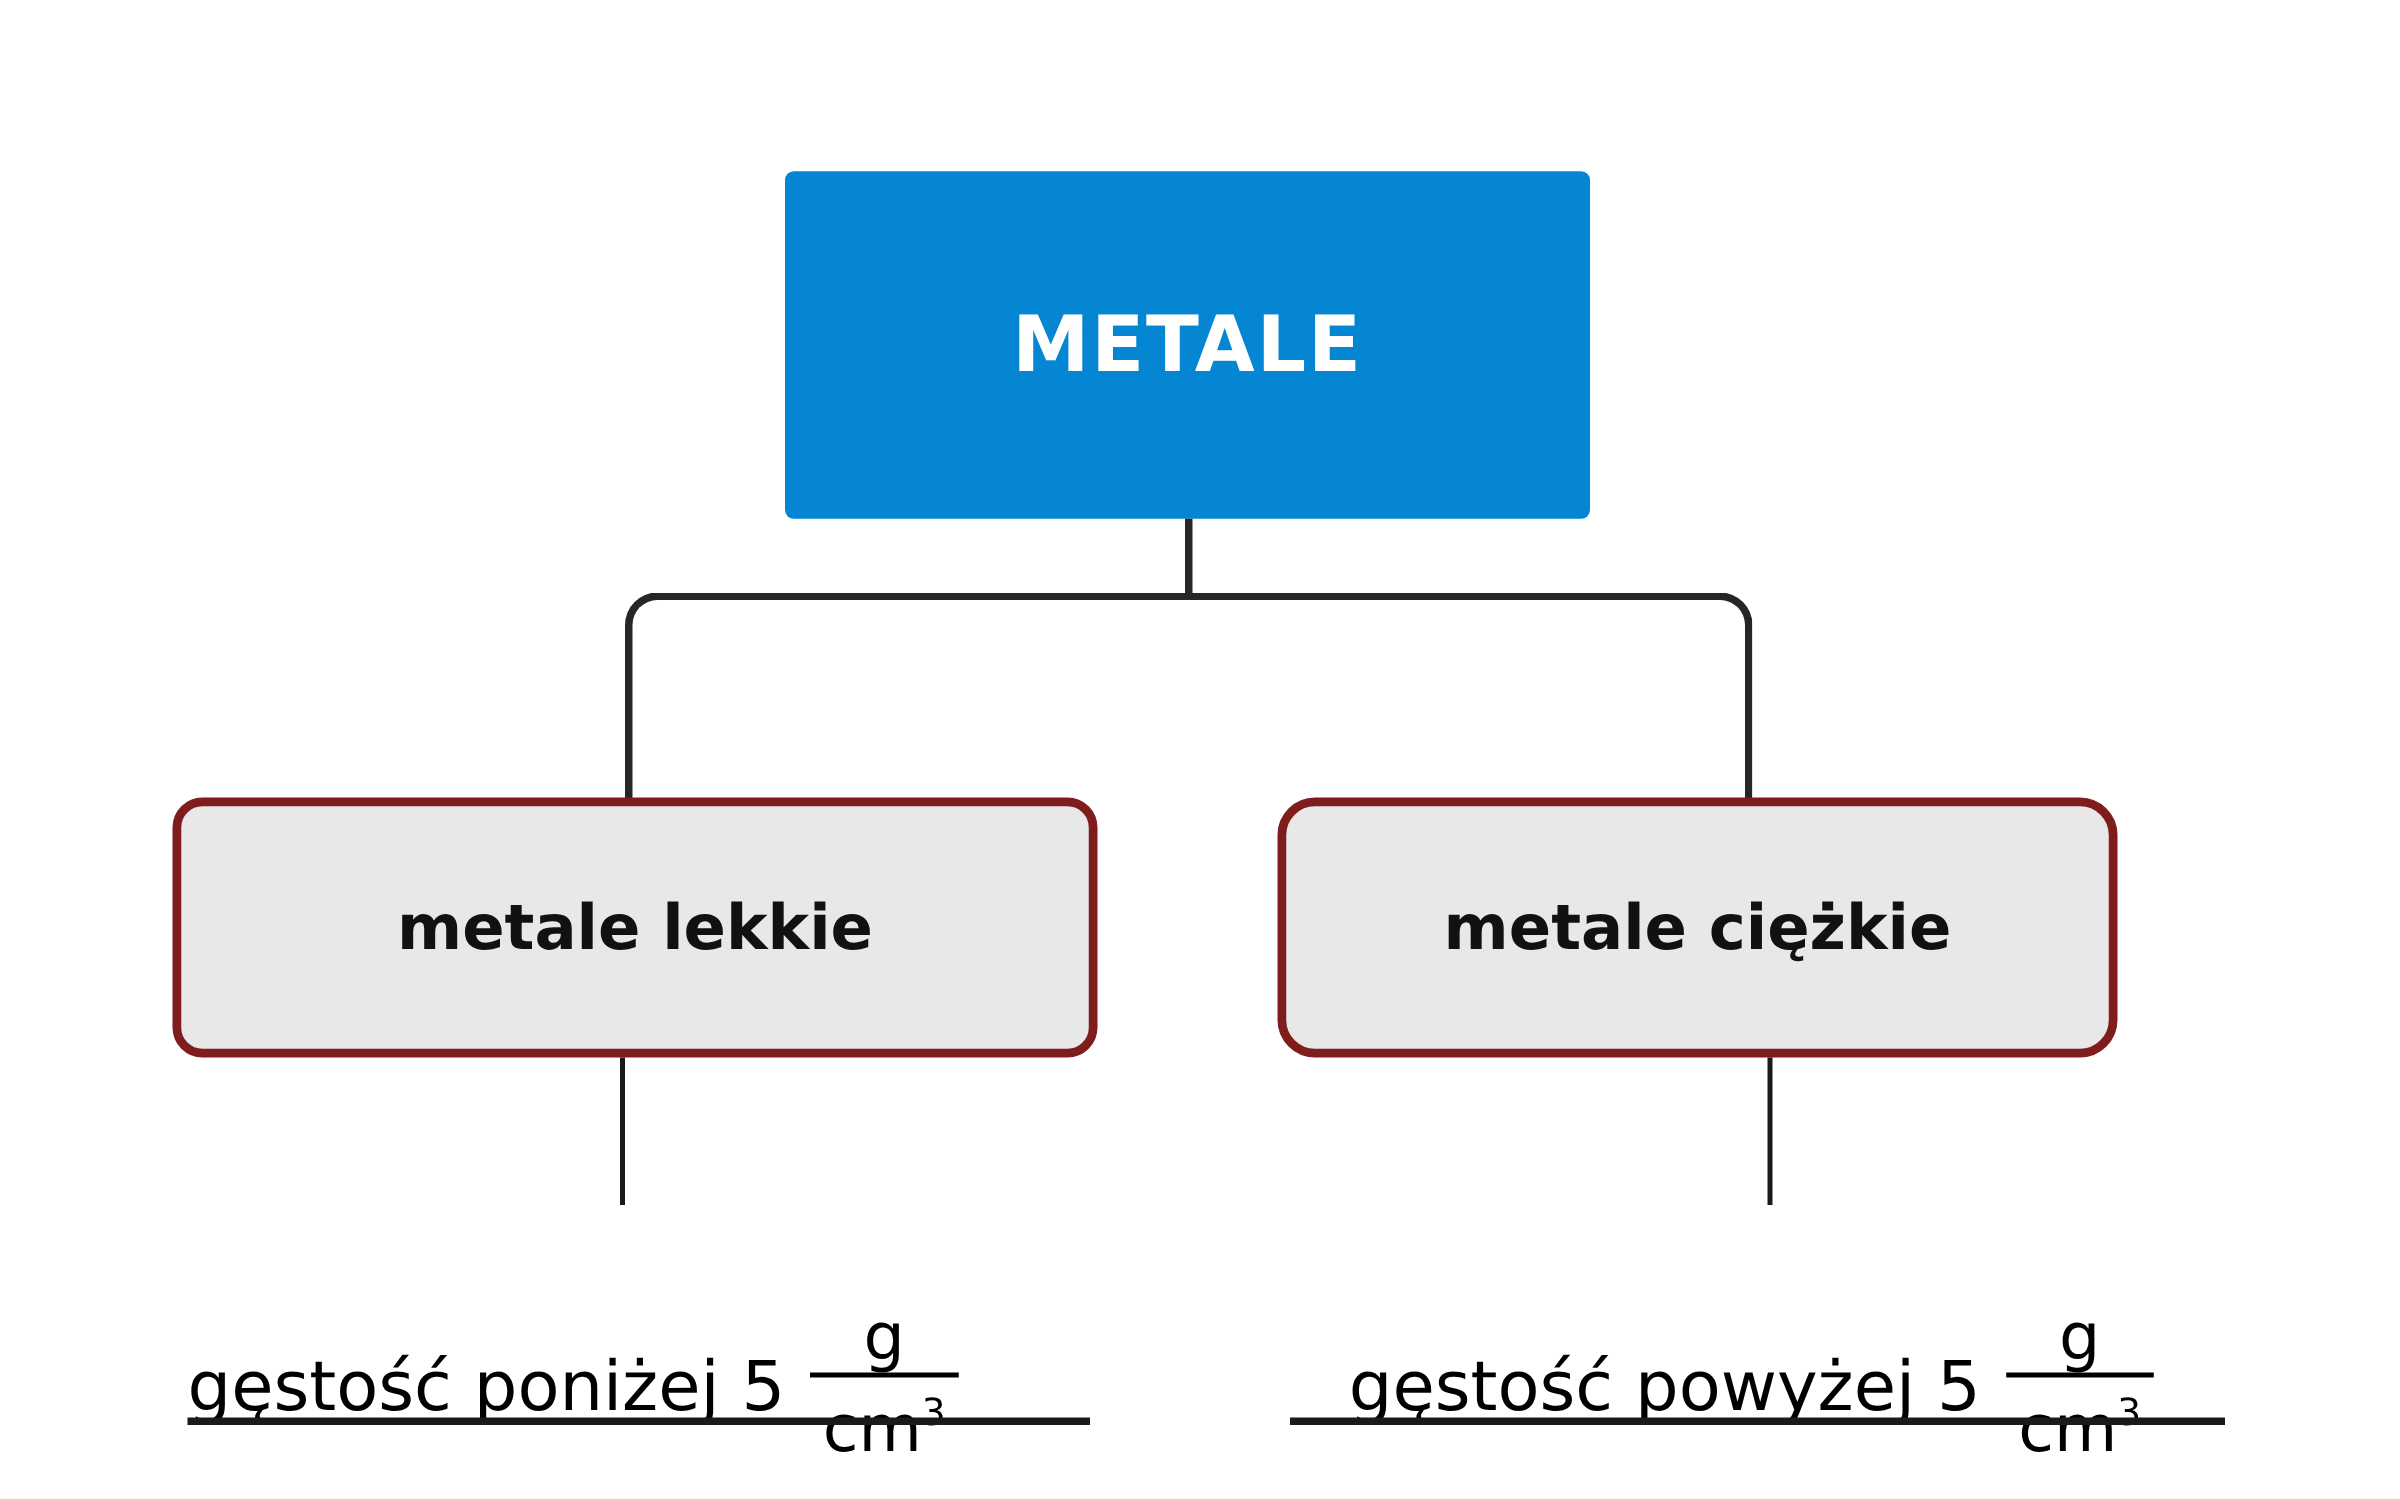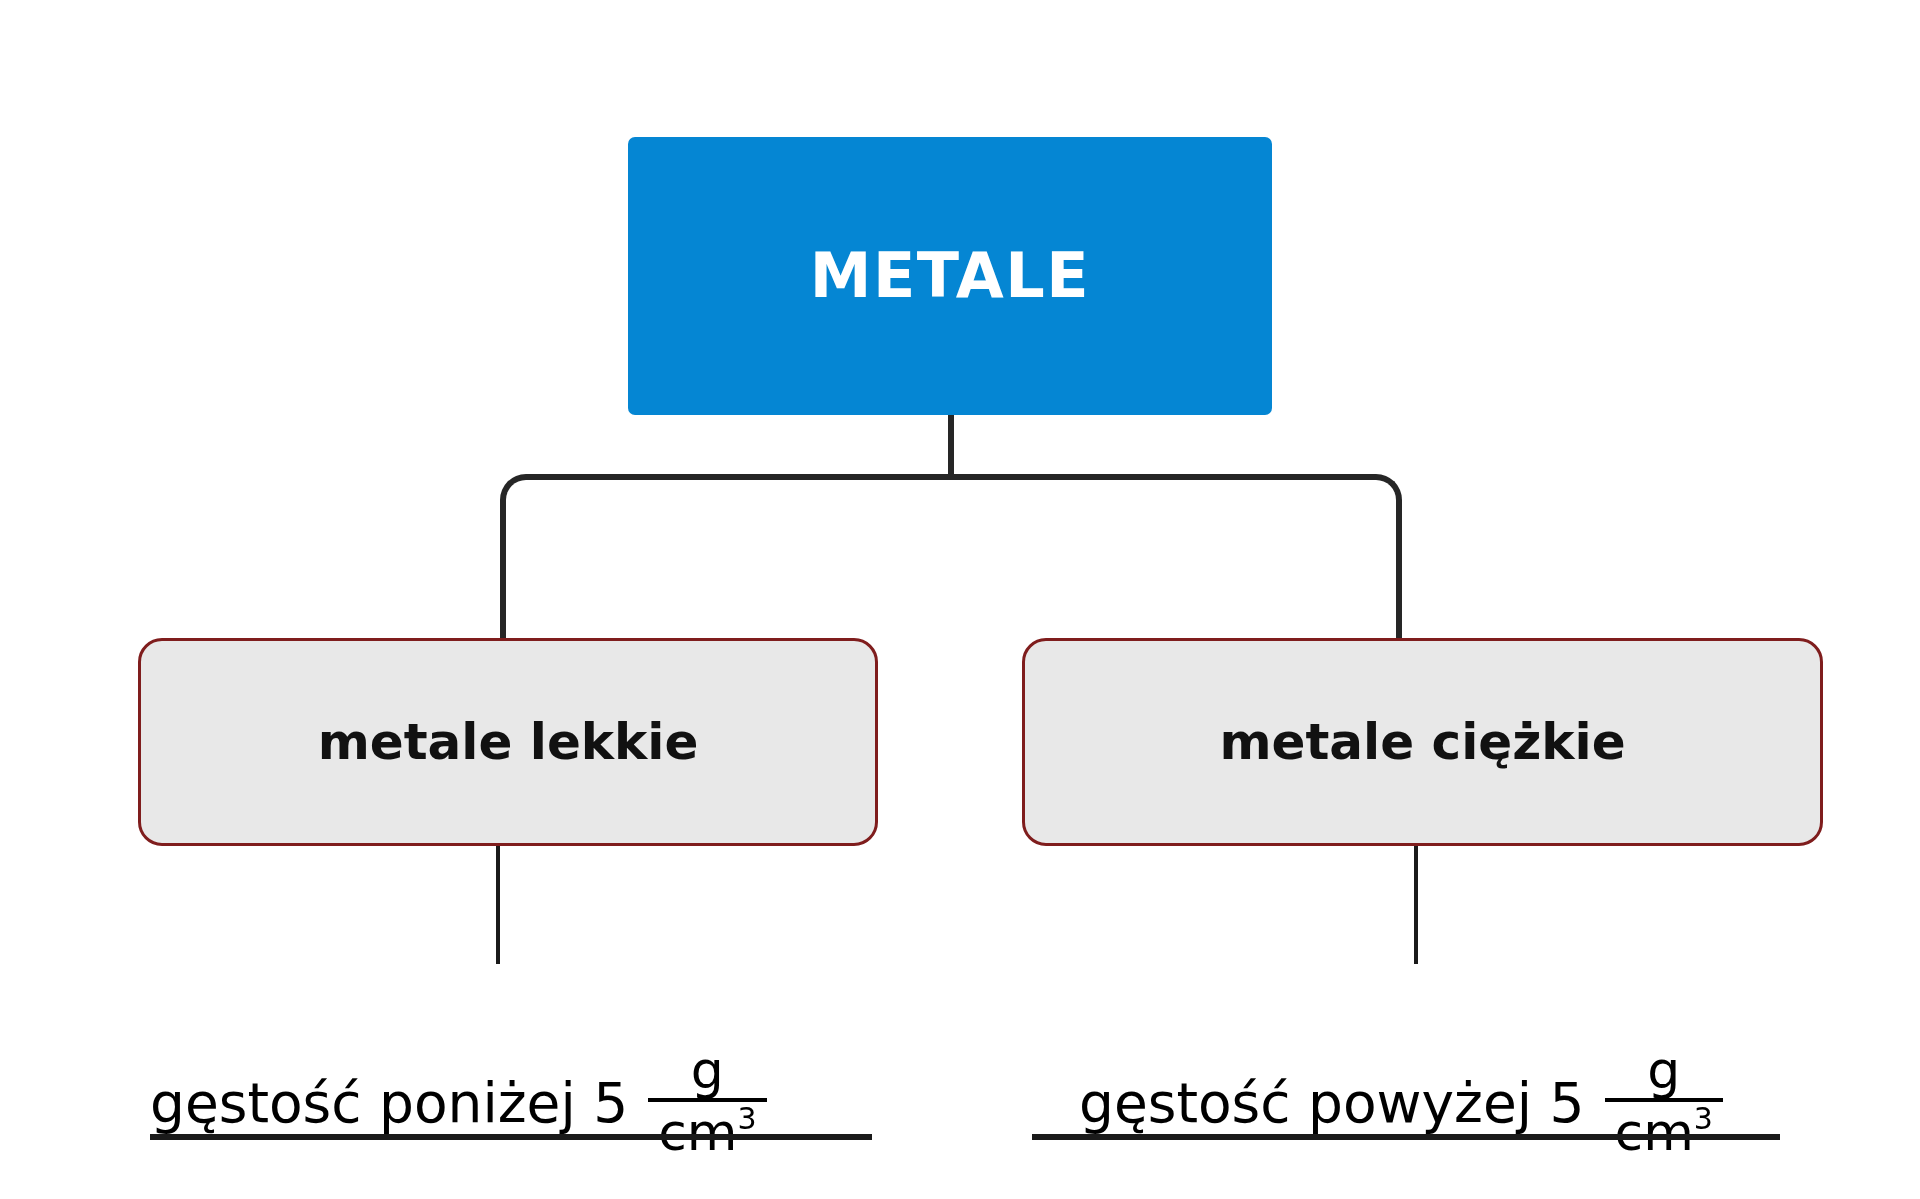--- a/index.html
+++ b/index.html
@@ -42,29 +42,29 @@
     white-space: nowrap;
   }
 
   
   .child-node {
     position: absolute;
     top: 638px;
     width: 740px;
     height: 208px;
     background: #E8E8E8;
-    border: 3px solid #7f1d1d;
+    border: 7px solid #7f1d1d;
     border-radius: 24px;
     box-sizing: border-box;
     display: flex;
     align-items: center;
     justify-content: center;
   }
   .child-node.left  { left: 138px; }
-  .child-node.right { left: 1022px; width: 801px; }
+  .child-node.right { left: 1022px; width: 672px; border-radius: 30px; }
   .child-label {
     color: #111111;
     font-family: "DejaVu Sans", sans-serif;
     font-weight: bold;
     font-size: 50px;
     line-height: 1;
     white-space: nowrap;
   }
 
   
@@ -135,21 +135,21 @@
   }
   .fraction .numer {
     padding: 0 10px 2px 10px;
   }
   .fraction .rule {
     width: 100%;
     height: 4px;
     background: #000000;
   }
   .fraction .denom {
-    padding: 4px 10px 0 10px;
+    padding: 16px 10px 0 10px;
     display: inline-flex;
     align-items: flex-start;
   }
   .fraction .denom .sup {
     font-size: 30px;
     line-height: 1;
     position: relative;
     top: -2px;
   }
 

